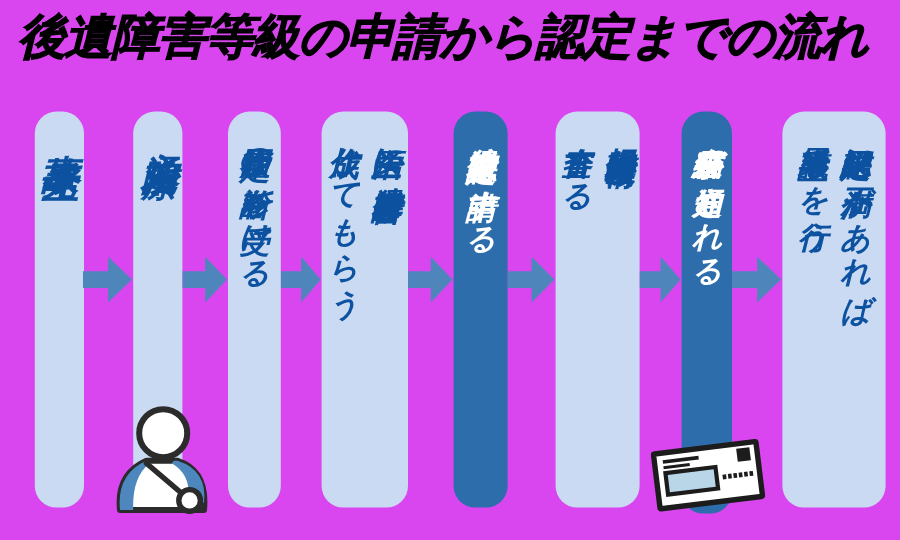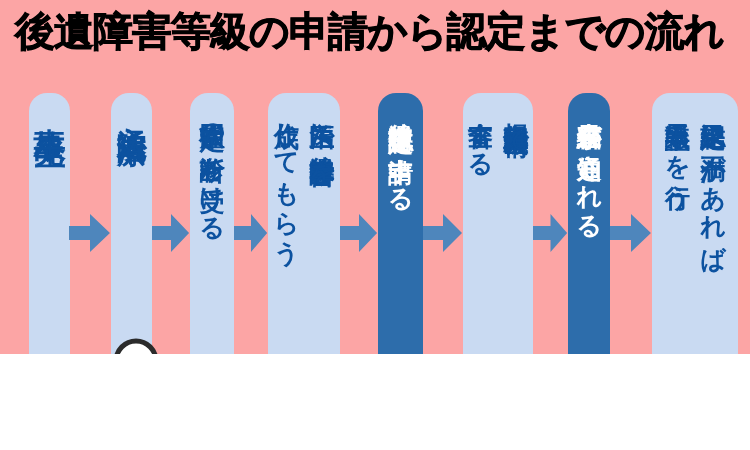--- a/index.html
+++ b/index.html
@@ -1,22 +1,23 @@
 <!DOCTYPE html>
 <html lang="ja"><head>
 <meta charset="utf-8">
 <style>
   * { margin:0; padding:0; box-sizing:border-box; }
   html,body { background:#ffffff; }
   .stage {
     position:relative;
-    width:750px; height:354px;
-    background:#fca5a5;
+    width:750px; height:450px;
+    background:#d946ef;
     overflow:hidden;
     font-family:"DejaVu Sans", sans-serif;
+    font-style:italic;
   }
   
   .title {
     position:absolute;
     left:15px; top:7px;
     font-size:40px;
     line-height:1.2;
     font-weight:900;
     letter-spacing:-1px;
     color:#000000;

